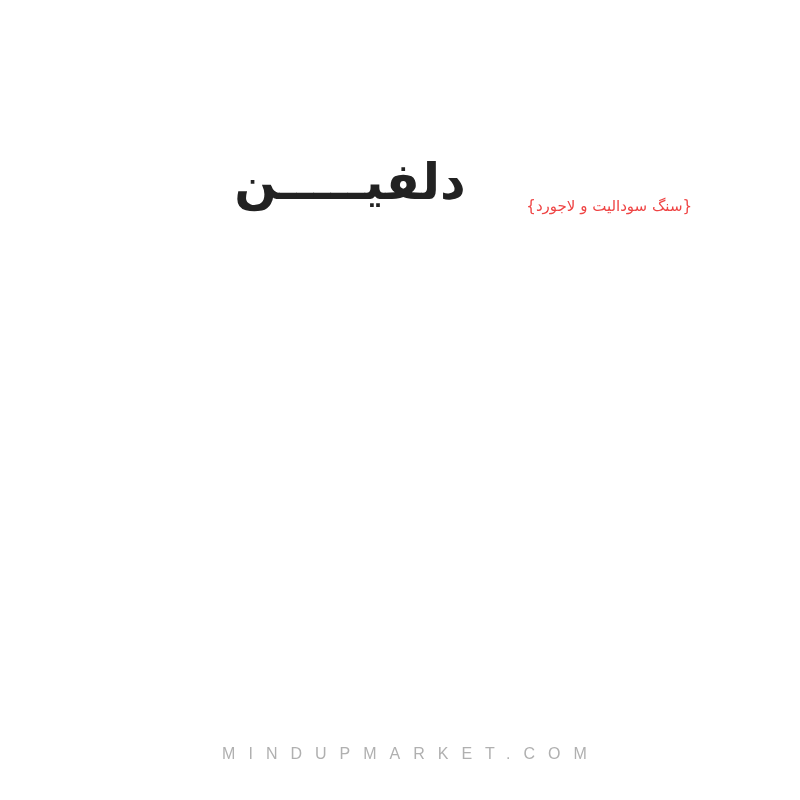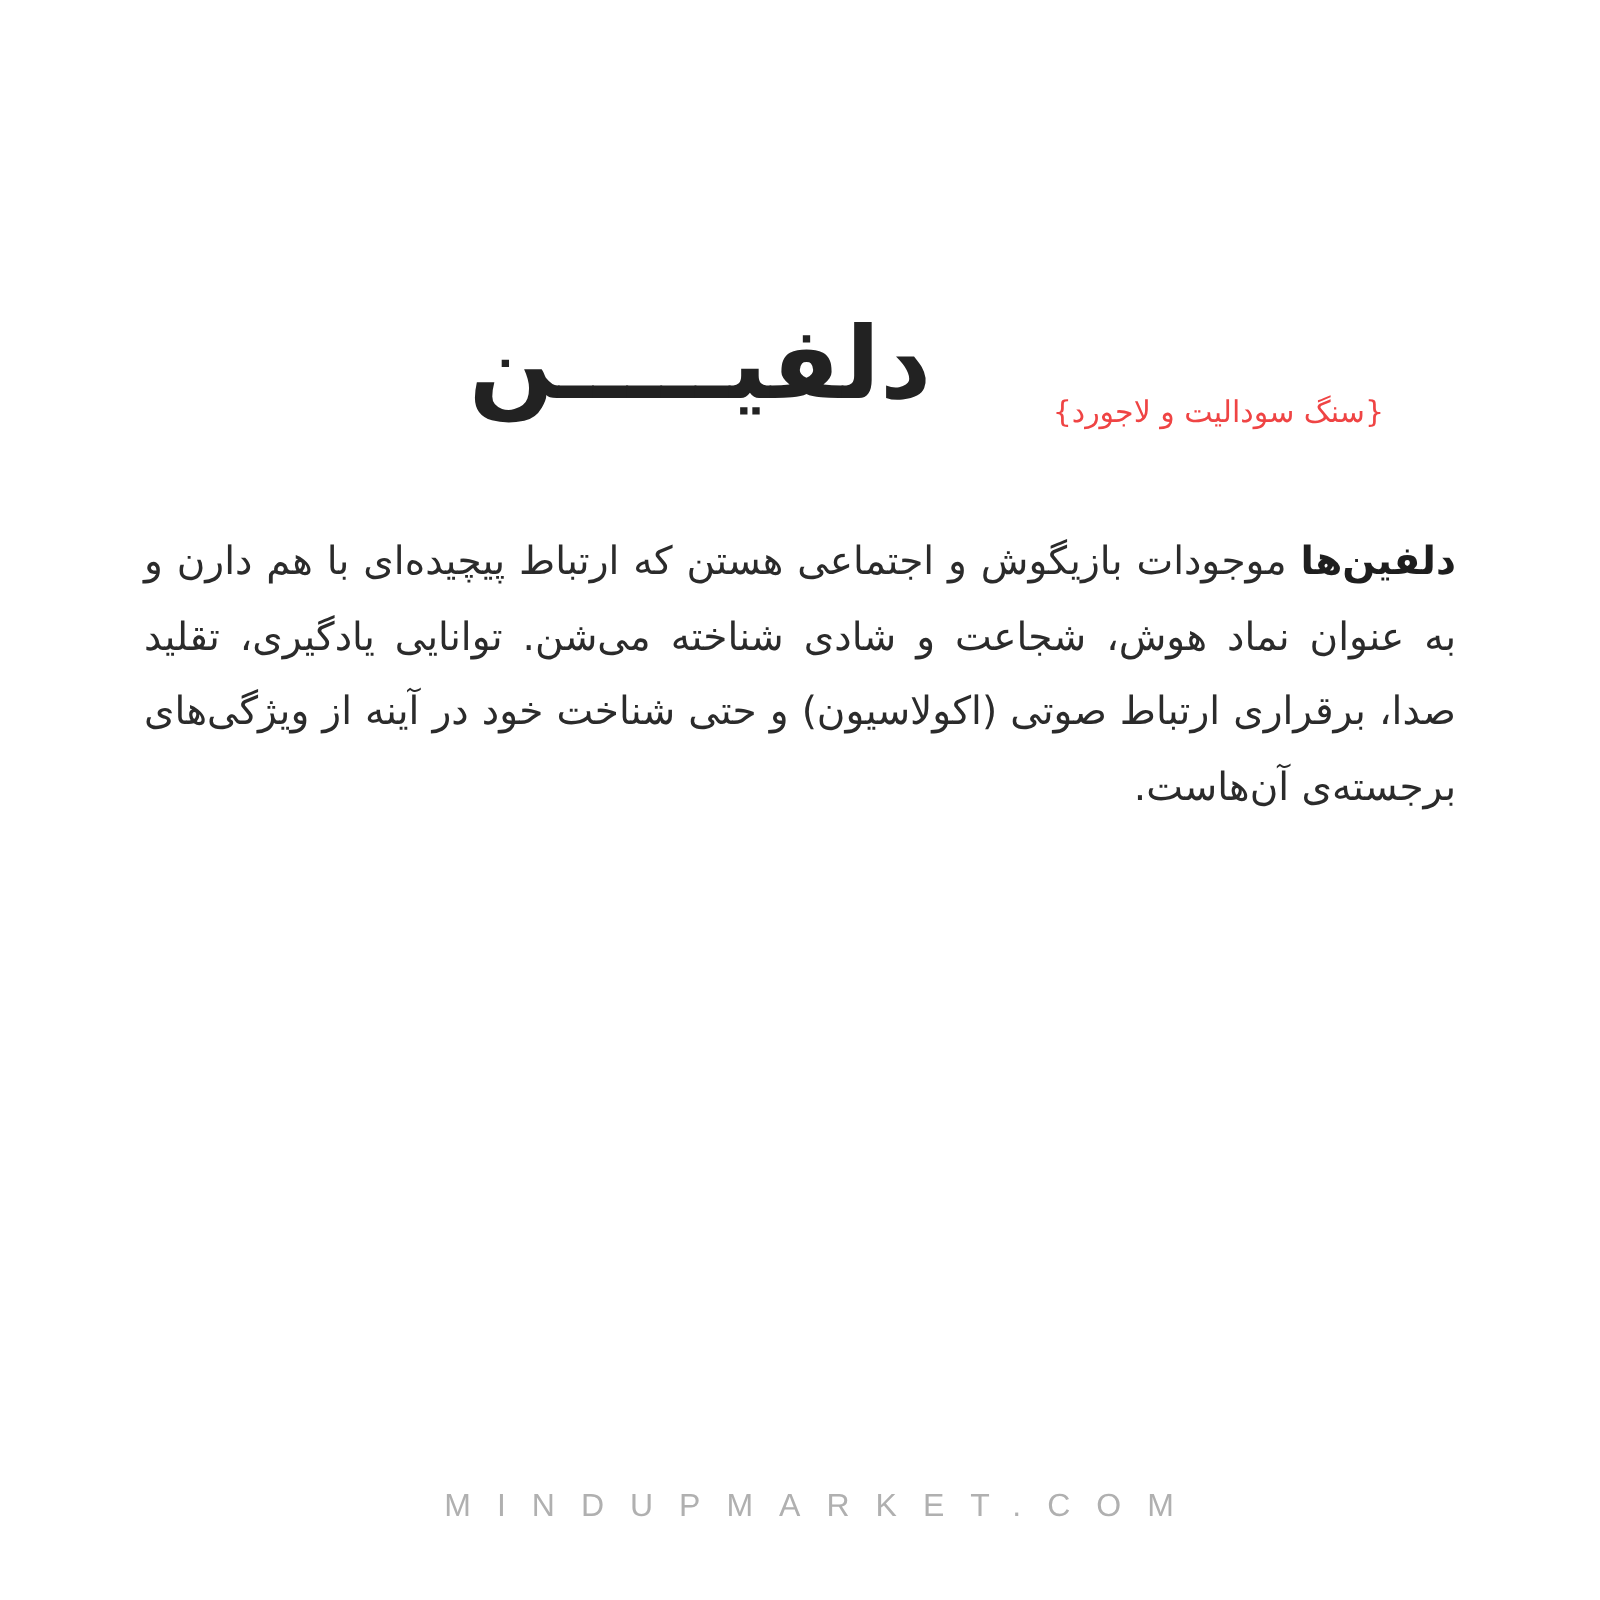--- a/index.html
+++ b/index.html
@@ -17,16 +17,15 @@
             font-family:"Liberation Sans", sans-serif; font-size:16px; letter-spacing:13px;
             color:#b0b0b0; padding-left:22px; box-sizing:border-box; }
 </style>
 </head>
 <body>
 
 <h1 class="title">دلفیـــــن</h1>
 <div class="subtitle">{سنگ سودالیت و لاجورد}</div>
 
 <div class="body">
-  <p><b>دلفین‌ها</b><span> موجودات بازیگوش و اجتماعی هستن که ارتباط پیچیده‌ای با هم دارن و به عنوان نماد هوش، شجاعت و شادی شناخته می‌شن. توانایی یادگیری، تقلید صدا، برقراری ارتباط صوتی (اکولاسیون) و حتی شناخت خود در آینه از ویژگی‌های برجسته‌ی آن‌هاست.</span></p>
 </div>
 
 <div class="footer">MINDUPMARKET.COM</div>
 
 </body></html>

